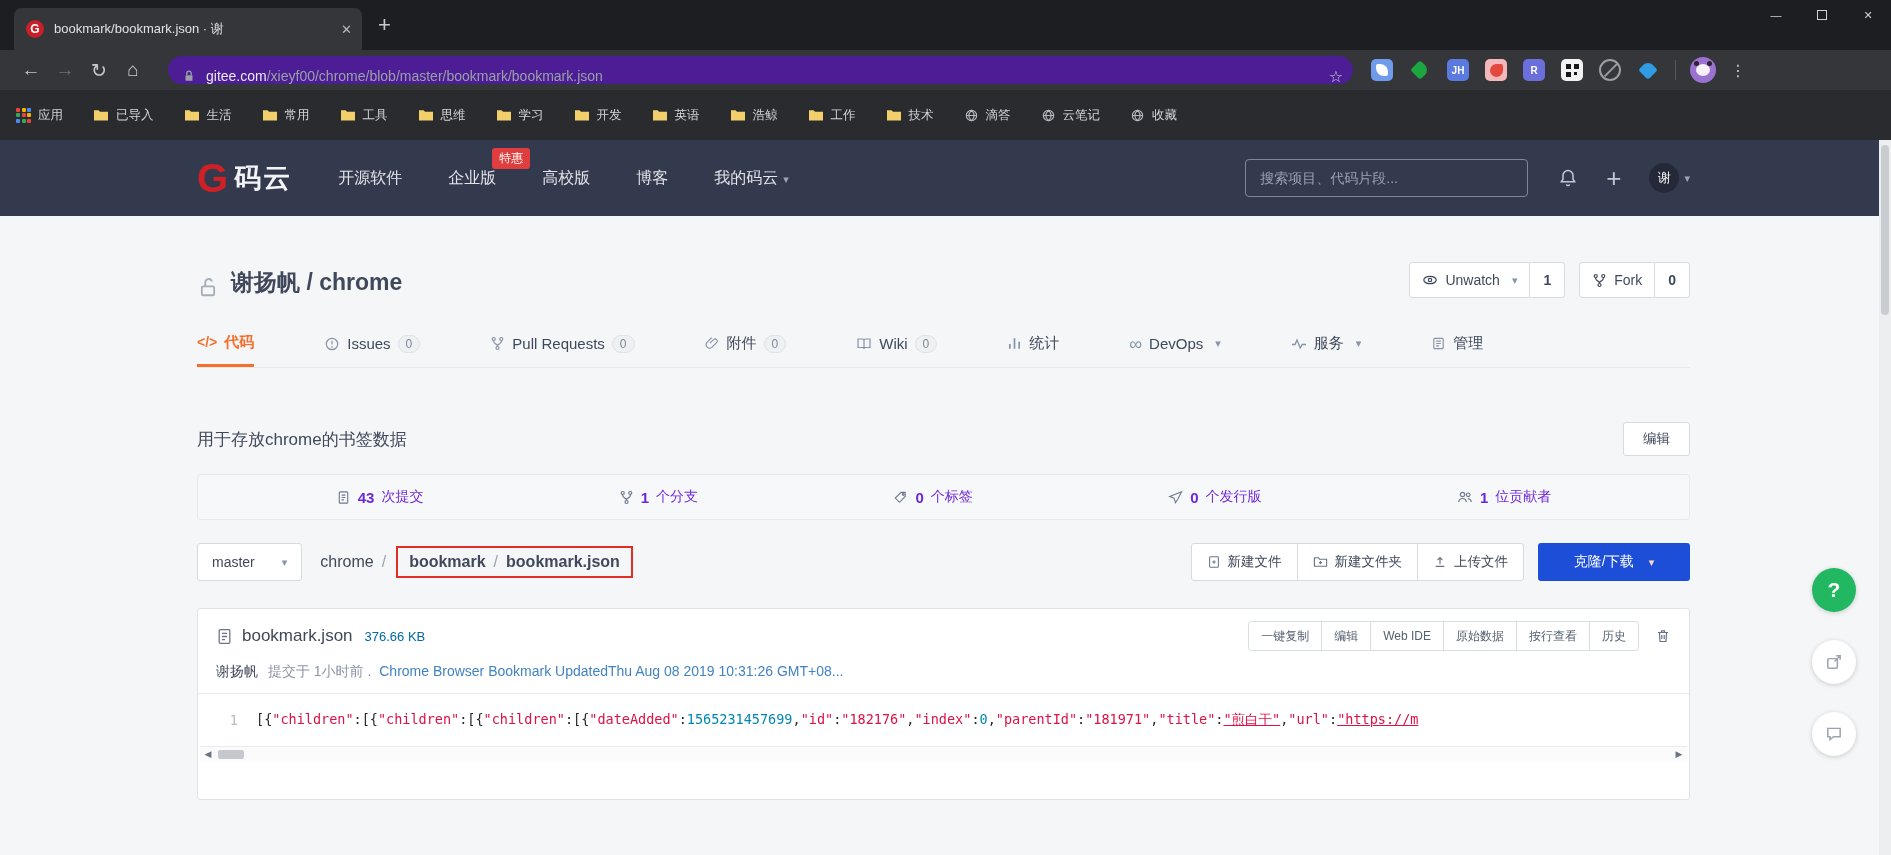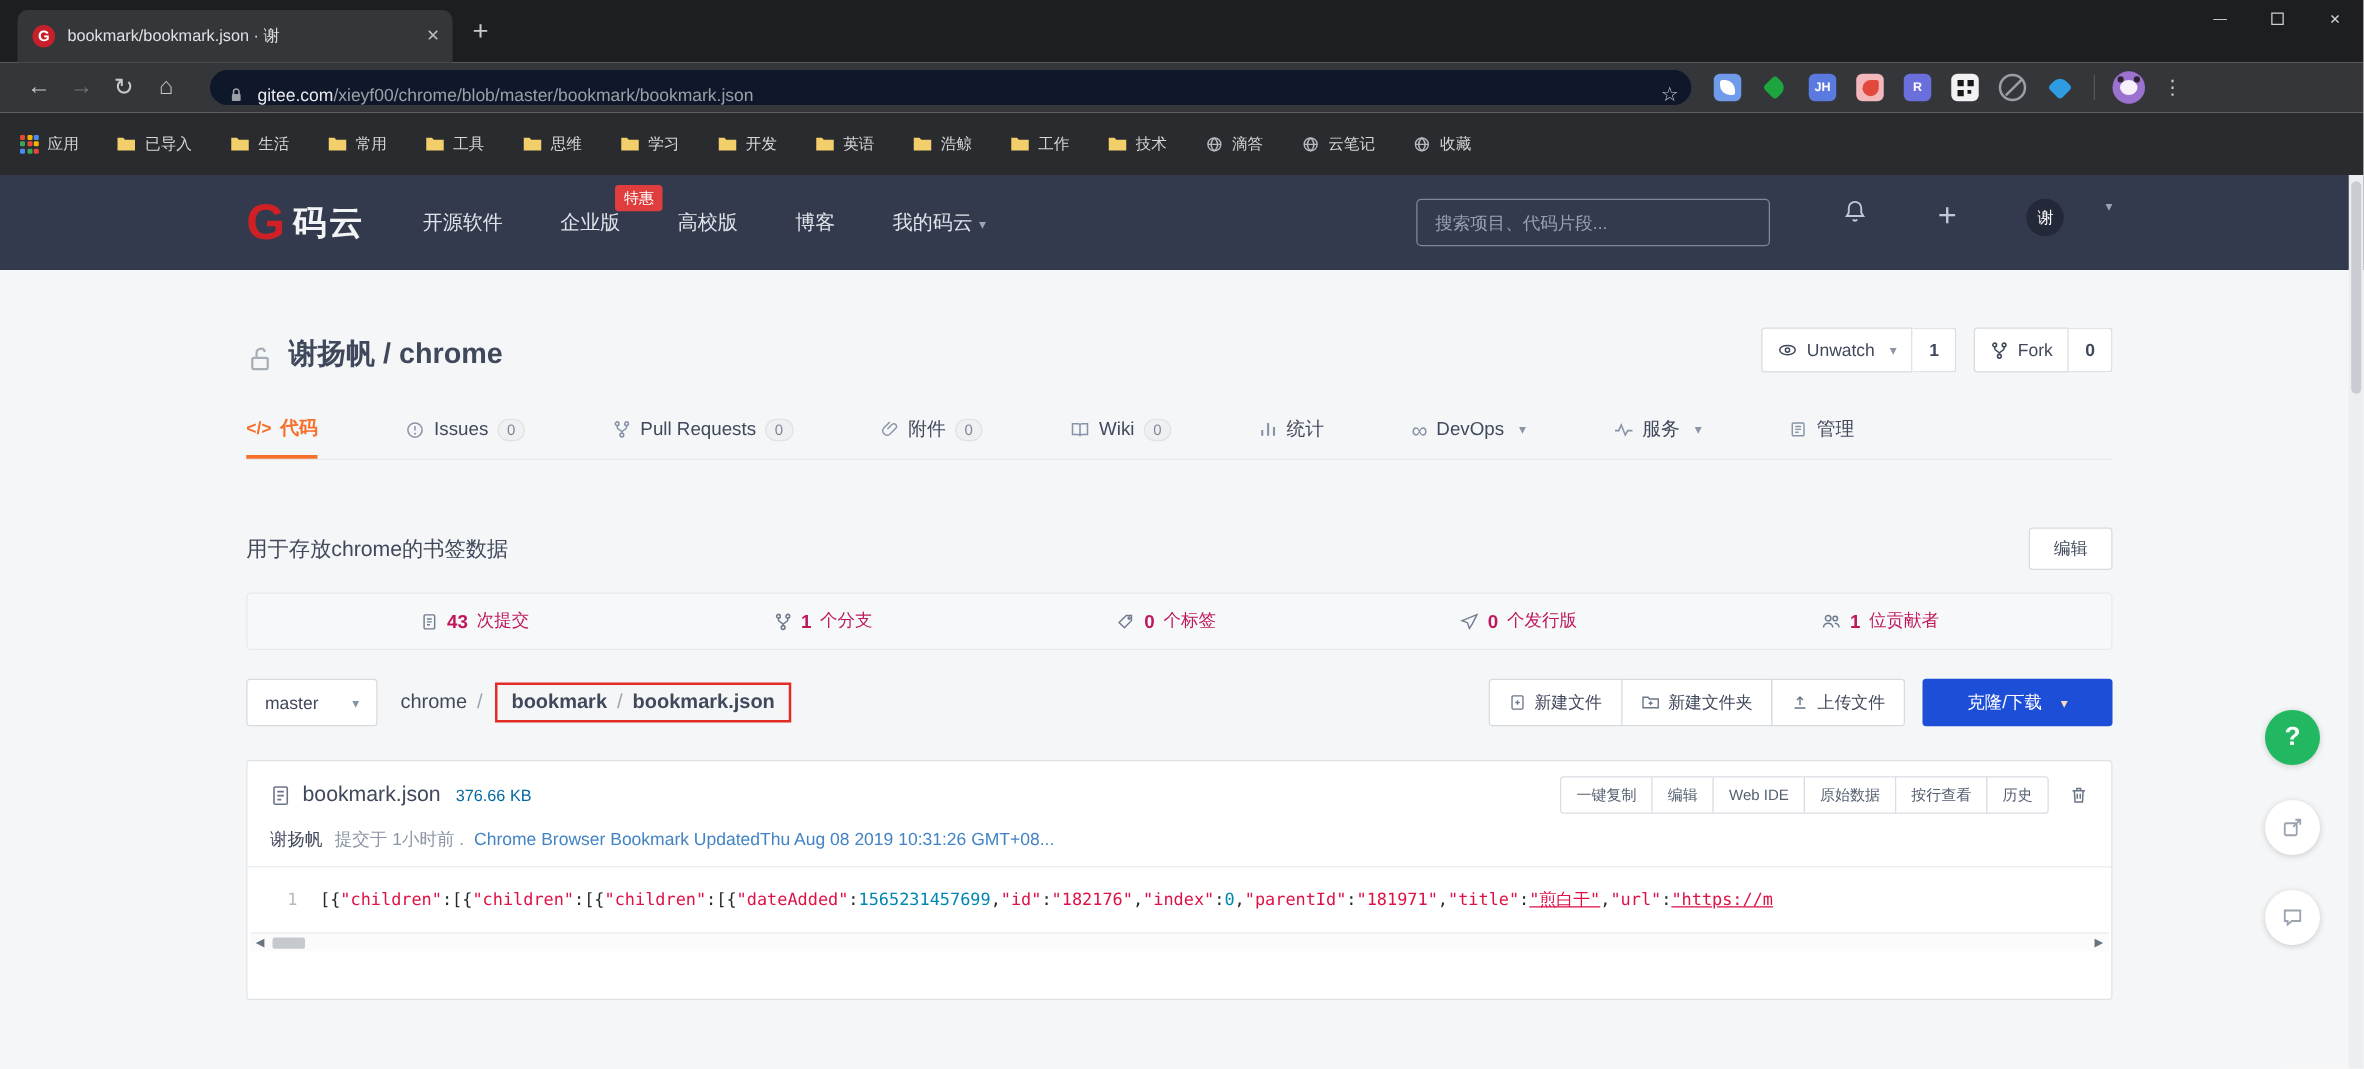--- a/index.html
+++ b/index.html
@@ -17,21 +17,21 @@
                -webkit-mask-image:linear-gradient(90deg,#000 85%,transparent); }
   .tab-close { color:#b9bbbe; font-size:13px; margin-left:6px; flex:none; }
   .newtab { position:absolute; left:378px; top:14px; color:#c7c9cc; font-size:22px; line-height:22px; }
   .wincontrols { position:absolute; right:0; top:0; height:30px; display:flex; }
   .winbtn { width:46px; height:30px; display:flex; align-items:center; justify-content:center; color:#cfd1d4; font-size:11px; }
   .maxbox { width:10px; height:10px; border:1.5px solid #cfd1d4; }
 
   .toolbar { height:40px; background:#35363a; display:flex; align-items:center; padding-left:14px; }
   .navic { color:#c7c9cc; font-size:19px; width:34px; text-align:center; flex:none; }
   .navic.dim { color:#6e7174; }
-  .omnibox { width:1185px; height:28px; margin-left:18px; background:#0f172a; border-radius:14px;
+  .omnibox { width:1185px; height:28px; margin-left:18px; background:#4c1d95; border-radius:14px;
              display:flex; align-items:center; padding:12px 10px 0 14px; flex:none; }
   .url { font-size:14px; color:#9aa0a6; white-space:nowrap; overflow:hidden; flex:1; margin-left:10px; }
   .url b { color:#e8eaed; font-weight:normal; }
   .star { color:#c7c9cc; font-size:16px; flex:none; }
   .exts { display:flex; align-items:center; margin-left:18px; gap:16px; }
   .ext { width:22px; height:22px; border-radius:5px; display:flex; align-items:center; justify-content:center;
          font-size:10px; font-weight:bold; color:#fff; flex:none; }
   .ext-blue { background:#6f9bea; } .ext-blue i { width:12px; height:12px; background:#fff; border-radius:2px 8px 2px 8px; }
   .ext-greentag { background:transparent; } .tagshape { width:14px; height:14px; background:#1da53f; border-radius:3px 7px 3px 3px; transform:rotate(45deg); }
   .ext-jh { background:#5b7ae0; }
@@ -61,21 +61,21 @@
   .gheader { position:relative; height:76px; background:#343a4d; }
   .gh-inner { position:absolute; left:197px; right:201px; top:0; height:76px; display:flex; align-items:center; }
   .glogo { display:flex; align-items:center; }
   .glogo .gmark { color:#cf2125; font-size:40px; font-weight:800; line-height:40px; letter-spacing:-2px; }
   .glogo .gtext { color:#f2f3f5; font-size:27px; font-weight:700; margin-left:8px; letter-spacing:2px; }
   .gnav { display:flex; align-items:center; margin-left:46px; gap:46px; }
   .gnav-item { color:#dfe3ea; font-size:16px; position:relative; white-space:nowrap; }
   .promo { position:absolute; top:-20px; right:-34px; background:#e03e3e; color:#fff; font-size:12px;
            padding:2px 7px; border-radius:3px; }
   .gcaret { color:#9aa3b8; font-size:11px; margin-left:5px; }
-  .gh-right { margin-left:auto; display:flex; align-items:flex-start;gap:28px; }
+  .gh-right { margin-left:auto; display:flex; align-items:center; }
   .gsearch { width:283px; height:38px; background:transparent; border:1px solid #7e889c; border-radius:4px;
              color:#dfe3ea; font-size:14px; padding:0 14px; outline:none; font-family:inherit; }
   .gsearch::placeholder { color:#98a1b3; }
   .bell { margin-left:30px; color:#c2c9d6; }
   .gplus { margin-left:28px; color:#c2c9d6; font-size:26px; font-weight:300; line-height:26px; }
   .gavatar { margin-left:28px; width:30px; height:30px; border-radius:50%; background:#232939; color:#fff;
              font-size:13px; display:flex; align-items:center; justify-content:center; }
 
   .content { position:absolute; left:197px; top:76px; width:1493px; }
   .titlerow { margin-top:38px; display:flex; align-items:flex-end; height:44px; }
@@ -96,21 +96,21 @@
            padding:0 7px; line-height:16px; }
   .inftxt { font-size:18px; line-height:14px; }
 
   .descrow { margin-top:52px; display:flex; align-items:center; height:38px; }
   .desc { font-size:17px; color:#40485b; }
   .editbtn { margin-left:auto; height:34px; padding:0 19px; background:#fff; border:1px solid #d6dbe0;
              border-radius:3px; font-size:13.5px; color:#40485b; display:flex; align-items:center; }
 
   .statsbar { margin-top:16px; height:46px; background:#f7f8fa; border:1px solid #e6eaee; border-radius:4px;
               display:flex; align-items:center; justify-content:space-around; padding:0 40px; }
-  .stat { display:flex; align-items:center; gap:7px; font-size:14px; color:#be185d; }
+  .stat { display:flex; align-items:center; gap:7px; font-size:14px; color:#6d28d9; }
   .stat b { font-size:15px; }
   .stat .sic { color:#6f7a8d; display:flex; align-items:center; }
 
   .branchrow { margin-top:22px; display:flex; align-items:center; height:40px; }
   .branchbtn { height:38px; padding:0 14px; background:#fff; border:1px solid #d6dbe0; border-radius:3px;
                font-size:14px; color:#40485b; display:flex; align-items:center; gap:22px; }
   .crumb { display:flex; align-items:center; margin-left:18px; font-size:16px; color:#40485b; gap:8px; }
   .crumb .sep { color:#9aa5b0; }
   .redbox { display:flex; align-items:center; gap:8px; border:2px solid #e12d26; padding:5px 11px; margin-left:2px; }
   .redbox b { font-weight:bold; }

